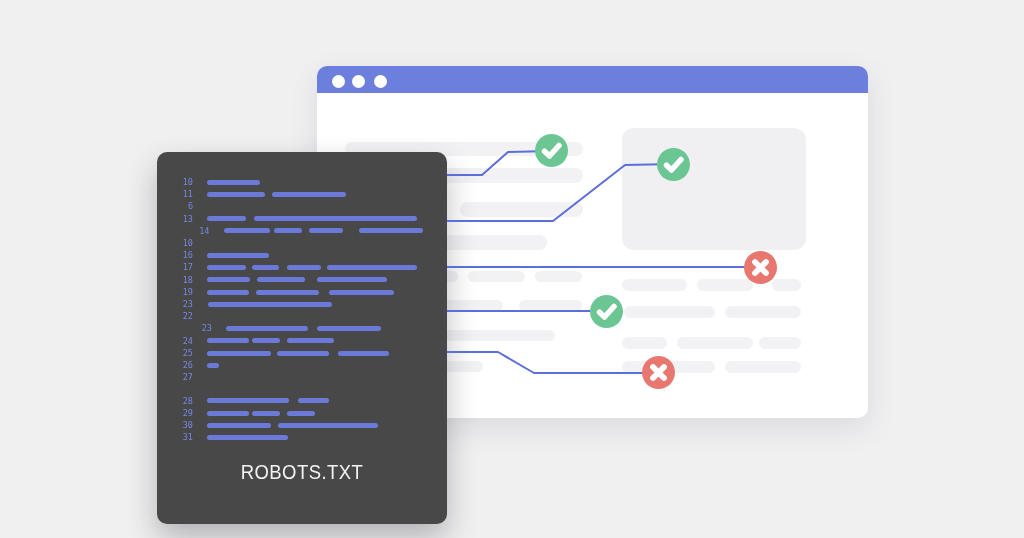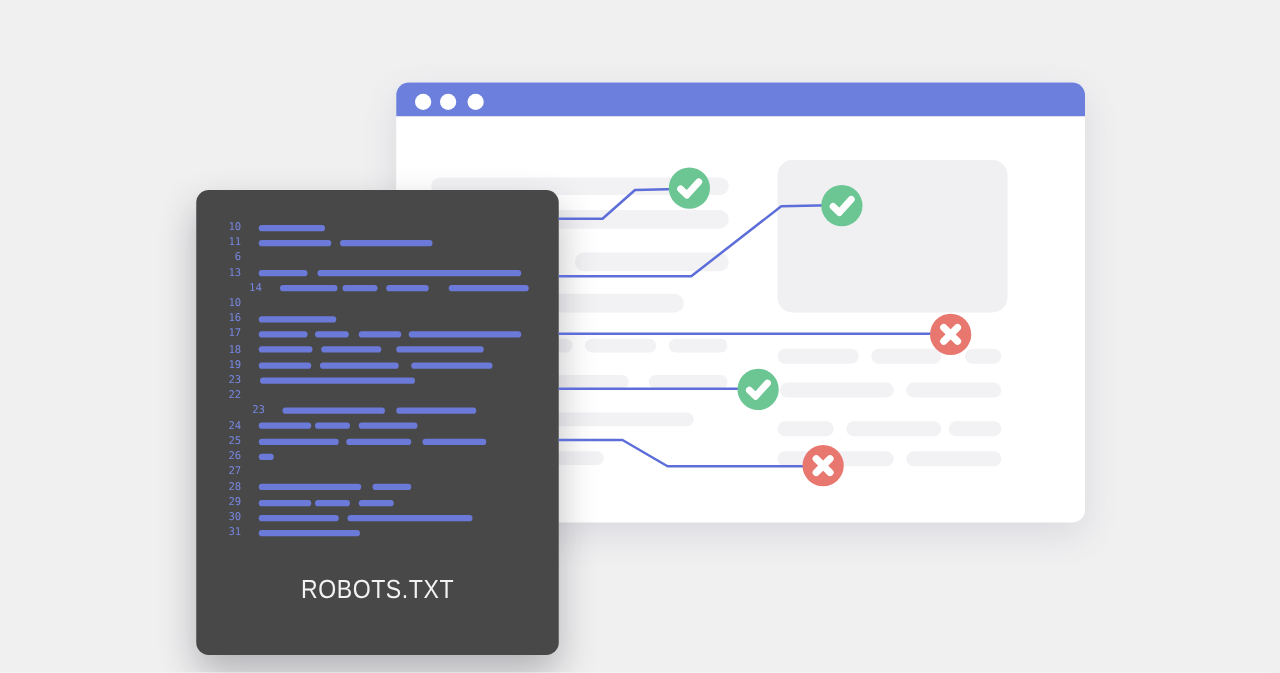--- a/index.html
+++ b/index.html
@@ -161,21 +161,21 @@
         <div class="code-row" style="height: 12.22px;">
           <div class="code-num" style="width: 17px; color: rgb(119, 135, 224);">26</div>
           <div class="code-bars" style="margin-left: 14px;">
             <div style="margin-left: 0px; width: 12px; height: 5px; border-radius: 2.5px; background: rgb(107, 122, 217);"></div>
           </div>
         </div>
         <div class="code-row" style="height: 12.22px;">
           <div class="code-num" style="width: 17px; color: rgb(119, 135, 224);">27</div>
           <div class="code-bars" style="margin-left: 14px;"></div>
         </div>
-        <div class="code-row" style="height: 12.22px;">
+        <div class="code-row" style="height: 12.22px; margin-top: 11px;">
           <div class="code-num" style="width: 17px; color: rgb(119, 135, 224);">28</div>
           <div class="code-bars" style="margin-left: 14px;">
             <div style="margin-left: 0px; width: 82px; height: 5px; border-radius: 2.5px; background: rgb(107, 122, 217);"></div>
             <div style="margin-left: 9px; width: 31px; height: 5px; border-radius: 2.5px; background: rgb(107, 122, 217);"></div>
           </div>
         </div>
         <div class="code-row" style="height: 12.22px;">
           <div class="code-num" style="width: 17px; color: rgb(119, 135, 224);">29</div>
           <div class="code-bars" style="margin-left: 14px;">
             <div style="margin-left: 0px; width: 42px; height: 5px; border-radius: 2.5px; background: rgb(107, 122, 217);"></div>

